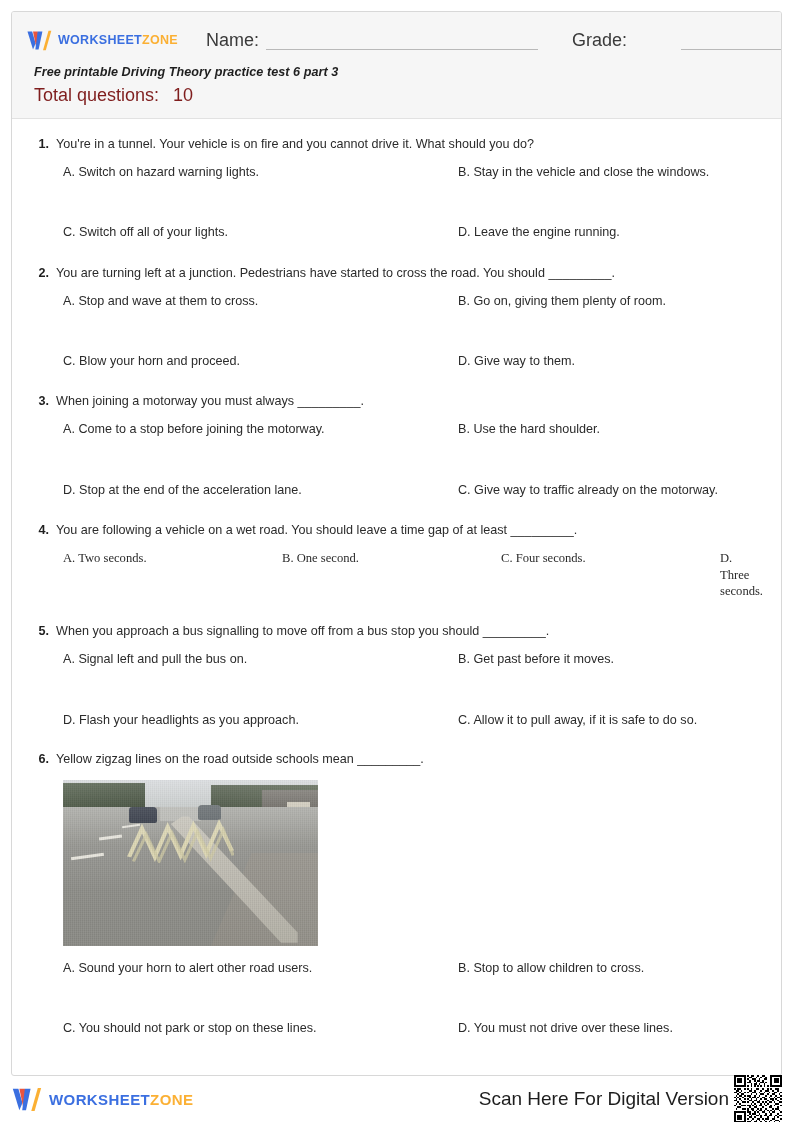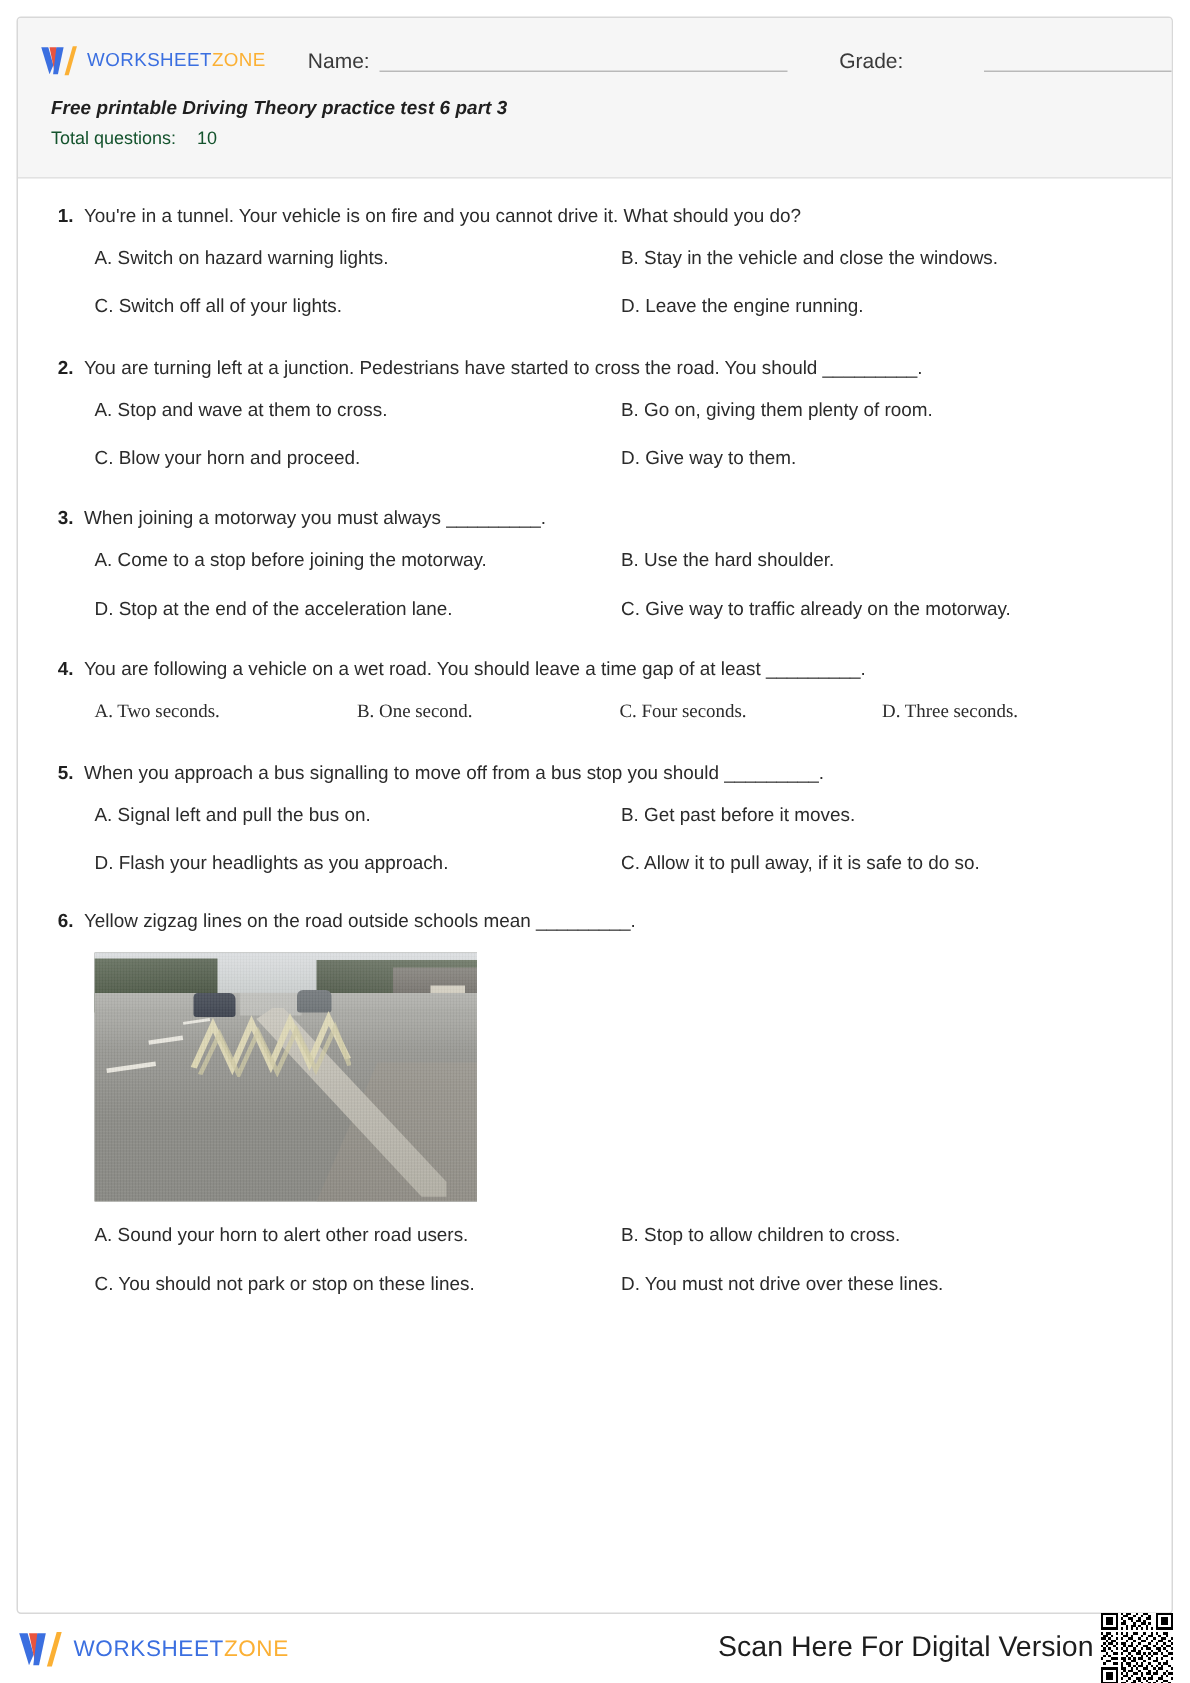--- a/index.html
+++ b/index.html
@@ -40,38 +40,38 @@
     align-items: center;
     padding: 14px 16px 0 14px;
     height: 42px;
   }
 
   
   .logo { display: flex; align-items: center; gap: 6px; }
   .logo-mark { width: 26px; height: 21px; display: block; }
   .logo-text {
     font-size: 12.5px;
-    font-weight: normal;
+    font-weight: bold;
     letter-spacing: 0.3px;
     white-space: nowrap;
     text-align: right;
   }
   .logo-text .ws { color: #3b6fe0; }
   .logo-text .zn { color: #fbb034; }
 
   .divider-v {
     width: 1px;
     height: 20px;
     background: #cfcfcf;
     margin: 0 14px;
   }
 
   .field { display: flex; align-items: flex-end; }
   .field-label {
-    font-size: 14px;
+    font-size: 18px;
     color: #3a3a3a;
     white-space: nowrap;
     line-height: 1;
     padding-bottom: 1px;
   }
   .field-rule {
     border-bottom: 1px solid #b9b9b9;
     height: 14px;
     margin-left: 7px;
   }
@@ -80,22 +80,22 @@
 
   .title-block { padding: 11px 0 0 22px; }
   .sheet-title {
     font-size: 12.6px;
     font-weight: bold;
     color: #1f1f1f;
     letter-spacing: 0.05px;
     font-style: italic;
   }
   .total-line {
-    font-size: 12px;
-    color: #14532d;
+    font-size: 18px;
+    color: #7f1d1d;
     margin-top: 6px;
   }
   .total-line .tq-value { margin-left: 14px; }
 
   
   .body-area { padding: 17px 22px 0 22px; }
 
   .question { margin-bottom: 5px; }
 
   .q-head {
@@ -117,20 +117,21 @@
     color: #2b2b2b;
     line-height: 1.35;
   }
 
   .options {
     padding-left: 29px;
     display: grid;
     grid-template-columns: 351px 1fr;
     row-gap: 16px;
     column-gap: 0;
+    gap: 44px;
   }
   .options.four-col {
     grid-template-columns: 175px 175px 175px 1fr;
     row-gap: 0;
     font-family: Liberation Serif, serif;
   }
   .opt {
     font-size: 12.6px;
     color: #2b2b2b;
     line-height: 1.3;

